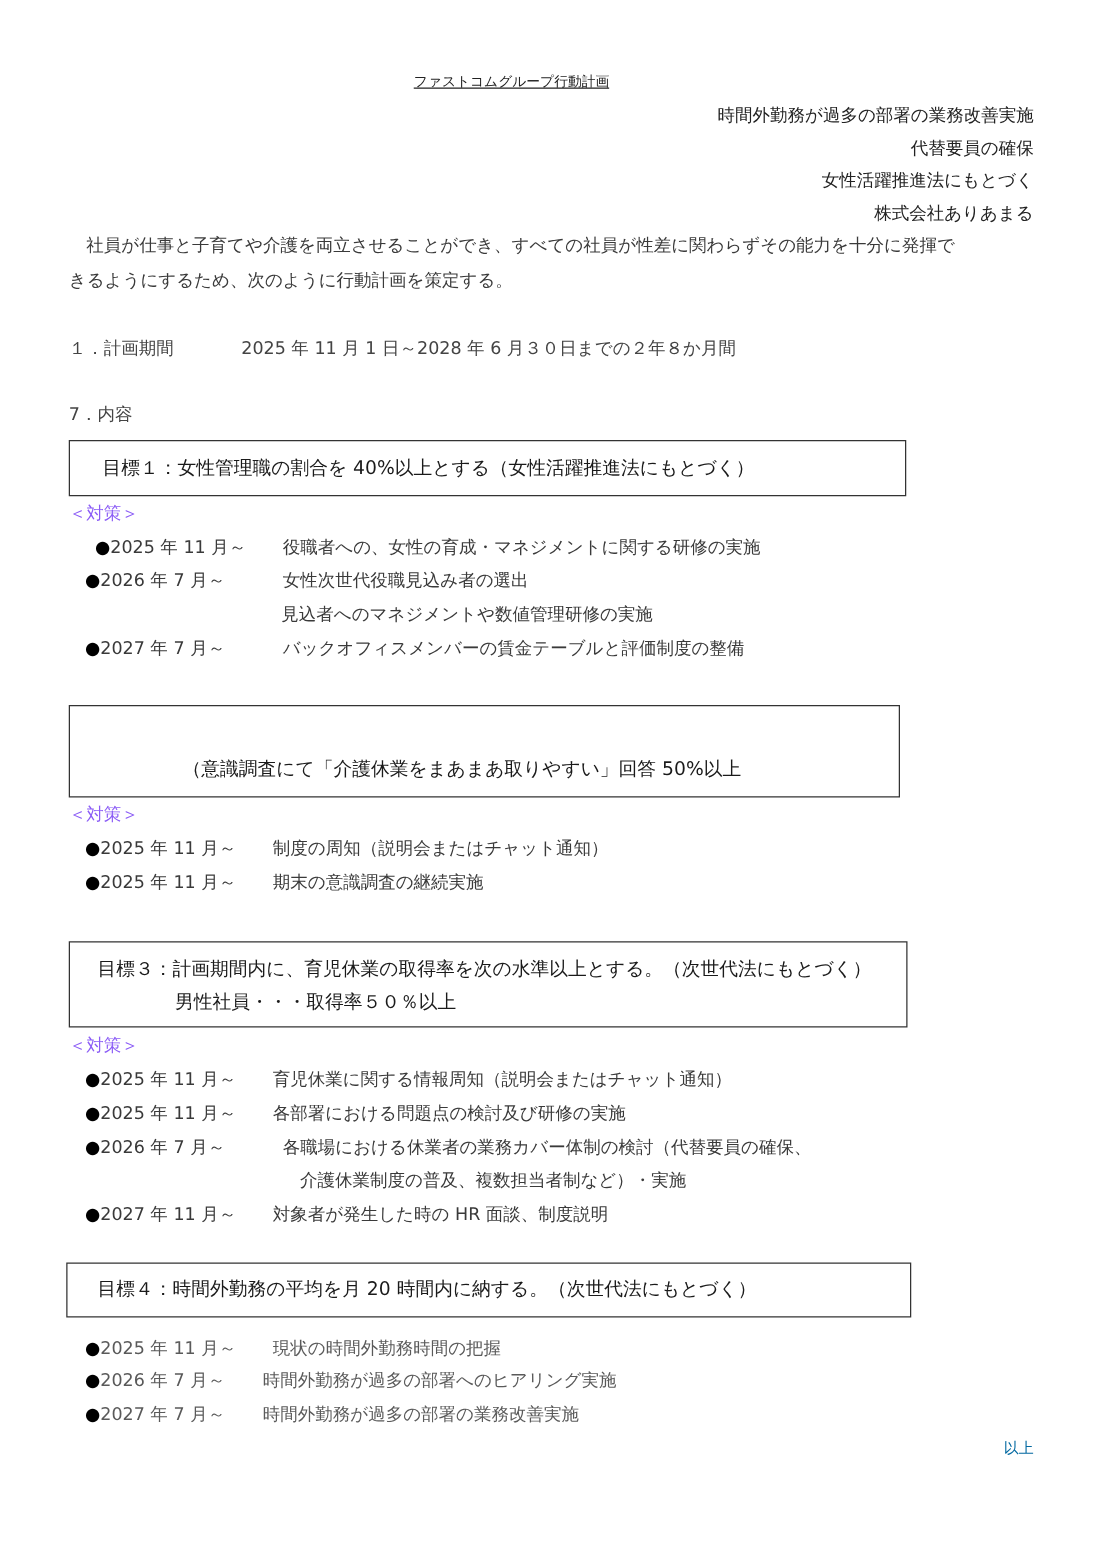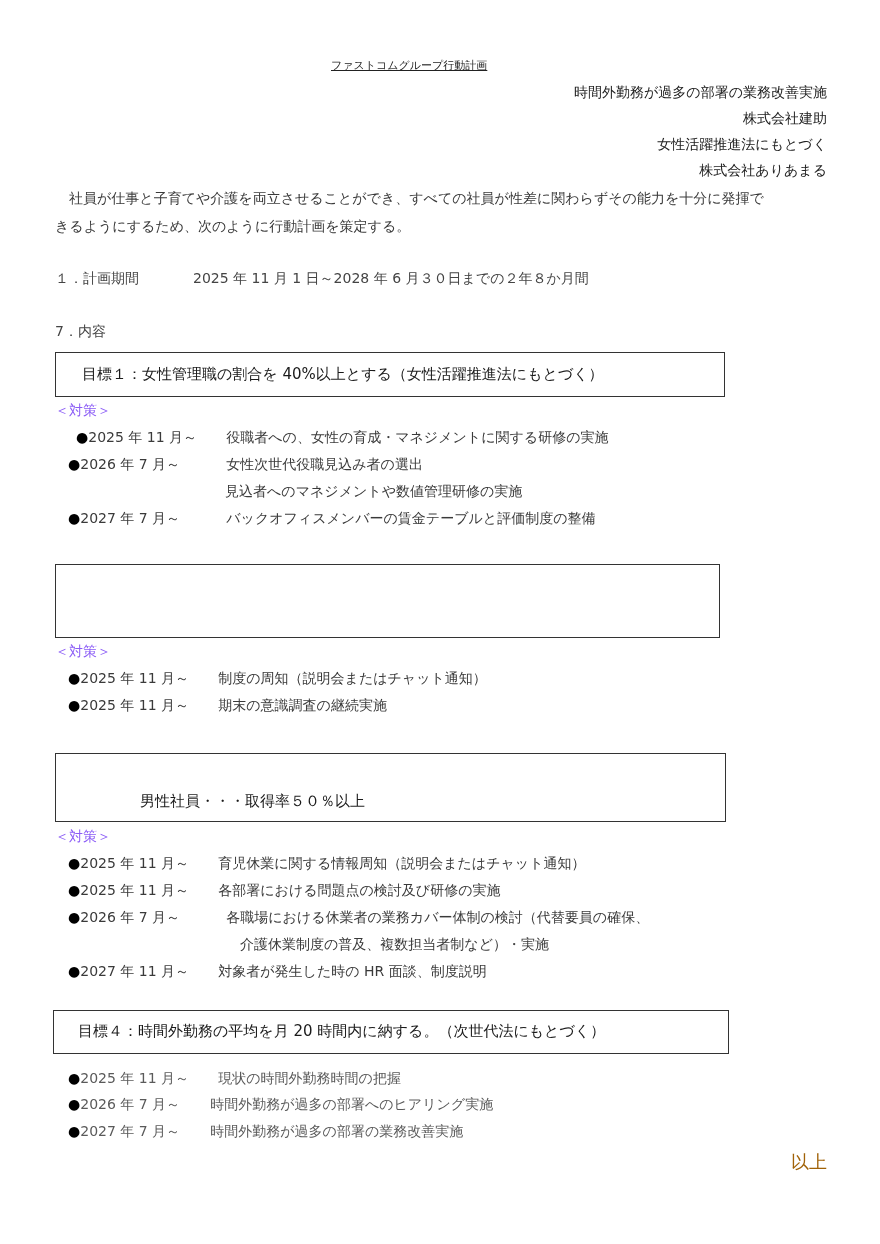--- a/index.html
+++ b/index.html
@@ -1,37 +1,37 @@
 <!DOCTYPE html>
 <html><head>
 <meta charset="utf-8">
 <style>
   html, body { margin:0; padding:0; background:#ffffff; }
   body { width:880px; height:1244px; position:relative; overflow:hidden;
          font-family:"DejaVu Sans", "Liberation Sans", sans-serif; color:#3a3a3a; }
   .abs { position:absolute; white-space:nowrap; }
   .title { left:331px; top:58px; font-size:11px; text-decoration:underline; color:#222; }
   .company { right:53px; font-size:14px; color:#222; }
-  .intro { left:55px; font-size:14px; color:#3a3a3a; line-height:28px; }
+  .intro { left:55px; font-size:14px; color:#3a3a3a; line-height:28px;font-family:Liberation Serif, serif; }
   .sec { font-size:14px; color:#444; }
   .goal-box { position:absolute; border:1.5px solid #333; box-sizing:border-box; }
   .goal-line { position:absolute; font-size:15px; color:#1a1a1a; white-space:nowrap; }
   .taisaku { position:absolute; left:55px; font-size:14px; color:#8b5cf6; }
   .item { position:absolute; font-size:14px; color:#3a3a3a; white-space:nowrap; }
   .item .bullet { color:#000; }
   .item .date { display:inline-block; }
   .item.light { color:#5a5a5a; }
-  .end { right:53px; top:1150px; font-size:18px; color:#a16207; }
+  .end { right:53px; top:1150px; font-size:12px; color:#0369a1; }
 </style>
 </head>
 <body>
 
 <div class="abs title">ファストコムグループ行動計画</div>
 <div class="abs company" style="top:84px">時間外勤務が過多の部署の業務改善実施</div>
-<div class="abs company" style="top:110px">株式会社建助</div>
+<div class="abs company" style="top:110px">代替要員の確保</div>
 <div class="abs company" style="top:136px">女性活躍推進法にもとづく</div>
 <div class="abs company" style="top:162px">株式会社ありあまる</div>
 
 <div class="abs intro" style="top:184px">　社員が仕事と子育てや介護を両立させることができ、すべての社員が性差に関わらずその能力を十分に発揮で</div>
 <div class="abs intro" style="top:212px">きるようにするため、次のように行動計画を策定する。</div>
 
 <div class="abs sec" style="left:55px; top:270px">１．計画期間</div>
 <div class="abs sec" style="left:193px; top:270px">2025 年 11 月 1 日～2028 年 6 月３０日までの２年８か月間</div>
 
 <div class="abs sec" style="left:55px; top:323px">7．内容</div>
@@ -47,30 +47,32 @@
   <span class="bullet">●</span><span class="date" style="width:146px">2026 年 7 月～</span><span>女性次世代役職見込み者の選出</span>
 </div>
 <div class="item" style="left:225px; top:483px">
   <span>見込者へのマネジメントや数値管理研修の実施</span>
 </div>
 <div class="item" style="left:68px; top:510px">
   <span class="bullet">●</span><span class="date" style="width:146px">2027 年 7 月～</span><span>バックオフィスメンバーの賃金テーブルと評価制度の整備</span>
 </div>
 
 <div class="goal-box" style="left:55px; top:564px; width:665px; height:74px">
+  <div class="goal-line" style="left:90px; top:41px">（意識調査にて「介護休業をまあまあ取りやすい」回答 50%以上</div>
 </div>
 <div class="taisaku" style="top:643px">＜対策＞</div>
 <div class="item" style="left:68px; top:670px">
   <span class="bullet">●</span><span class="date" style="width:138px">2025 年 11 月～</span><span>制度の周知（説明会またはチャット通知）</span>
 </div>
 <div class="item" style="left:68px; top:697px">
   <span class="bullet">●</span><span class="date" style="width:138px">2025 年 11 月～</span><span>期末の意識調査の継続実施</span>
 </div>
 
 <div class="goal-box" style="left:55px; top:753px; width:671px; height:69px">
+  <div class="goal-line" style="left:22px; top:12px">目標３：計画期間内に、育児休業の取得率を次の水準以上とする。（次世代法にもとづく）</div>
   <div class="goal-line" style="left:84px; top:38px">男性社員・・・取得率５０％以上</div>
 </div>
 <div class="taisaku" style="top:828px">＜対策＞</div>
 <div class="item" style="left:68px; top:855px">
   <span class="bullet">●</span><span class="date" style="width:138px">2025 年 11 月～</span><span>育児休業に関する情報周知（説明会またはチャット通知）</span>
 </div>
 <div class="item" style="left:68px; top:882px">
   <span class="bullet">●</span><span class="date" style="width:138px">2025 年 11 月～</span><span>各部署における問題点の検討及び研修の実施</span>
 </div>
 <div class="item" style="left:68px; top:909px">

